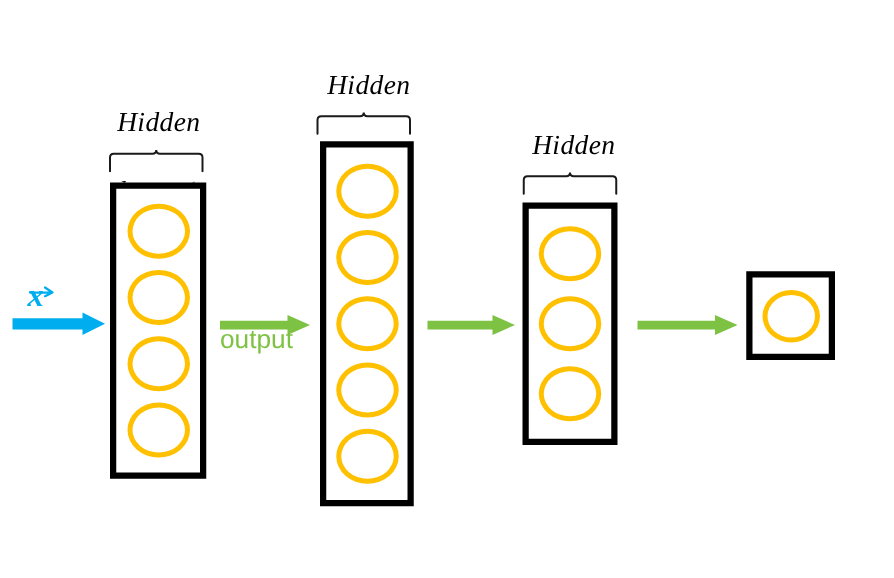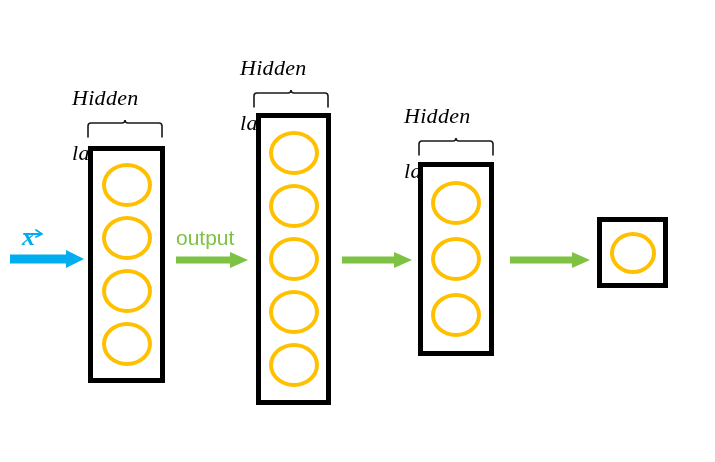--- a/index.html
+++ b/index.html
@@ -38,21 +38,21 @@
   }
 
   
   .layer-label {
     position: absolute;
     font-family: "Liberation Serif", serif;
     font-style: italic;
     font-size: 22px;
     line-height: 1.25;
     color: #000000;
-    text-align: left;
+    text-align: center;
     white-space: pre-line;
     letter-spacing: 0.3px;
   }
 
   
   .brace {
     position: absolute;
   }
   .brace svg { display: block; }
 
@@ -77,20 +77,21 @@
     top: -7px;
     width: 20px;
     height: 10px;
   }
   .output-label {
     position: absolute;
     font-family: "Liberation Sans", sans-serif;
     font-size: 21px;
     color: #7DC242;
     white-space: nowrap;
+    margin-top: 34px;
   }
 </style>
 </head>
 <body>
 
 <div id="diagram-canvas">
 
   <div class="layer-label" style="left:72px; top:56px; width:110px;">
     <div>Hidden</div>
     <div>layer 1</div>

